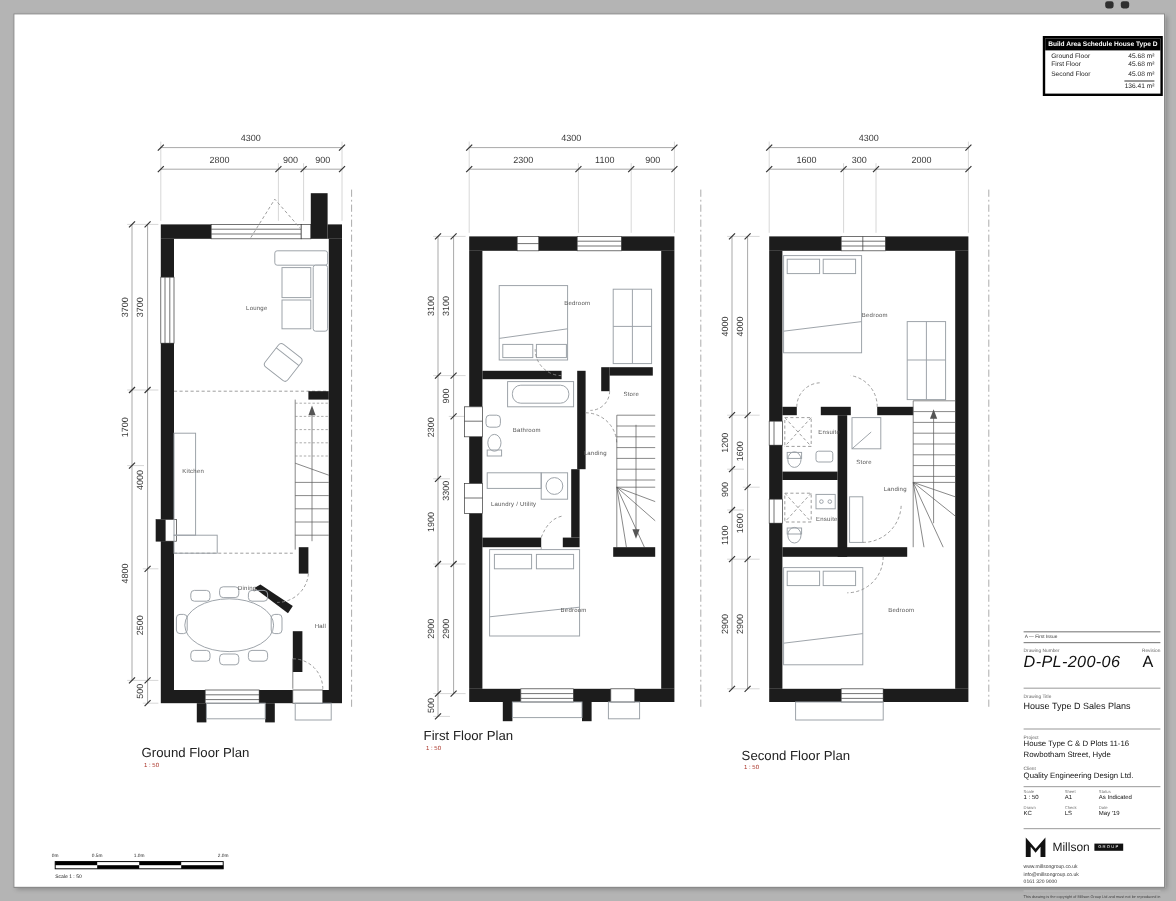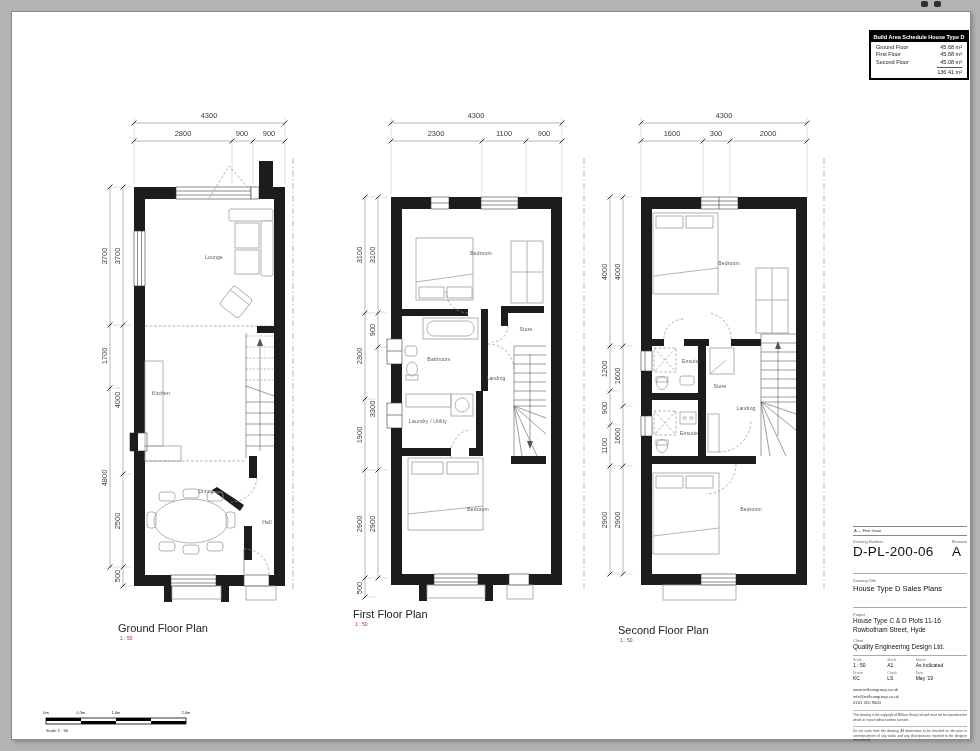--- a/index.html
+++ b/index.html
@@ -33,21 +33,21 @@
   .schedule{position:absolute;border:2px solid #000;background:#fff;}
   .sch-head{background:#000;color:#fff;font-size:5.5px;font-weight:bold;text-align:center;padding:2px 0;}
   .sch-row{display:flex;justify-content:space-between;font-size:5.5px;color:#222;padding:1.5px 5px 0 5px;}
   .sch-total{display:flex;justify-content:flex-end;font-size:5.5px;color:#222;padding:2px 5px 3px 5px;}
   .sch-total span{border-top:.5px solid #555;padding-top:1px;}
   
   .tblock{position:absolute;left:841px;top:514px;width:114px;color:#222;}
   .tb-rev{font-size:4px;color:#333;border-top:.5px solid #888;border-bottom:.5px solid #888;padding:1px 1px 2px 1px;}
   .tb-lbl{font-size:4px;color:#666;margin-top:3px;}
   .tb-numrow{display:flex;justify-content:space-between;align-items:flex-end;}
-  .tb-num{font-size:13.5px;color:#111;letter-spacing:.3px;}
+  .tb-num{font-size:13.5px;color:#111;letter-spacing:.3px;font-style:italic;}
   .tb-revletter{font-size:13.5px;color:#111;margin-right:6px;}
   .tb-title{font-size:7.5px;color:#111;margin-top:1px;}
   .tb-proj{font-size:6.5px;color:#111;line-height:1.35;}
   .tb-sec{border-top:.5px solid #aaa;margin-top:14px;padding-top:1px;}
   .tb-grid{display:grid;grid-template-columns:30% 25% 45%;margin-top:4px;border-top:.5px solid #aaa;padding-top:2px;}
   .tb-grid .lbl{font-size:3.5px;color:#777;}
   .tb-grid .val{font-size:5px;color:#111;margin-bottom:3px;}
   .tb-logo{display:flex;align-items:center;margin-top:6px;border-top:.5px solid #aaa;padding-top:5px;}
   .tb-logoname{font-size:10px;color:#1a1a1a;margin-left:4px;}
   .tb-logosub{font-size:3.5px;background:#111;color:#fff;padding:1px 3px;margin-left:4px;letter-spacing:1px;}
@@ -556,20 +556,27 @@
         </div>
       <div>
           <div class="lbl">Check</div>
           <div class="val">LS</div>
         </div>
       <div>
           <div class="lbl">Date</div>
           <div class="val">May '19</div>
         </div>
     </div>
+    <div class="tb-logo">
+      <svg width="20" height="20" viewBox="0 0 22 22" style="position:static;">
+        <path fill="#111" d="M2 20 L2 2 L11 12.5 L20 2 L20 20 L15.5 20 L15.5 10.5 L11 16 L6.5 10.5 L6.5 20 Z"></path>
+      </svg>
+      <span class="tb-logoname">Millson</span>
+      <span class="tb-logosub">GROUP</span>
+    </div>
     <div class="tb-contact">
       <div>www.millsongroup.co.uk</div>
       <div>info@millsongroup.co.uk</div>
       <div>0161 320 9000</div>
     </div>
     <div class="tb-disc">This drawing is the copyright of Millson Group Ltd and must not be reproduced in whole or in part without written consent.</div>
     <div class="tb-disc">Do not scale from this drawing. All dimensions to be checked on site prior to commencement of any works and any discrepancies reported to the designer immediately.</div>
   </div>
 
   <div class="scalebar">

